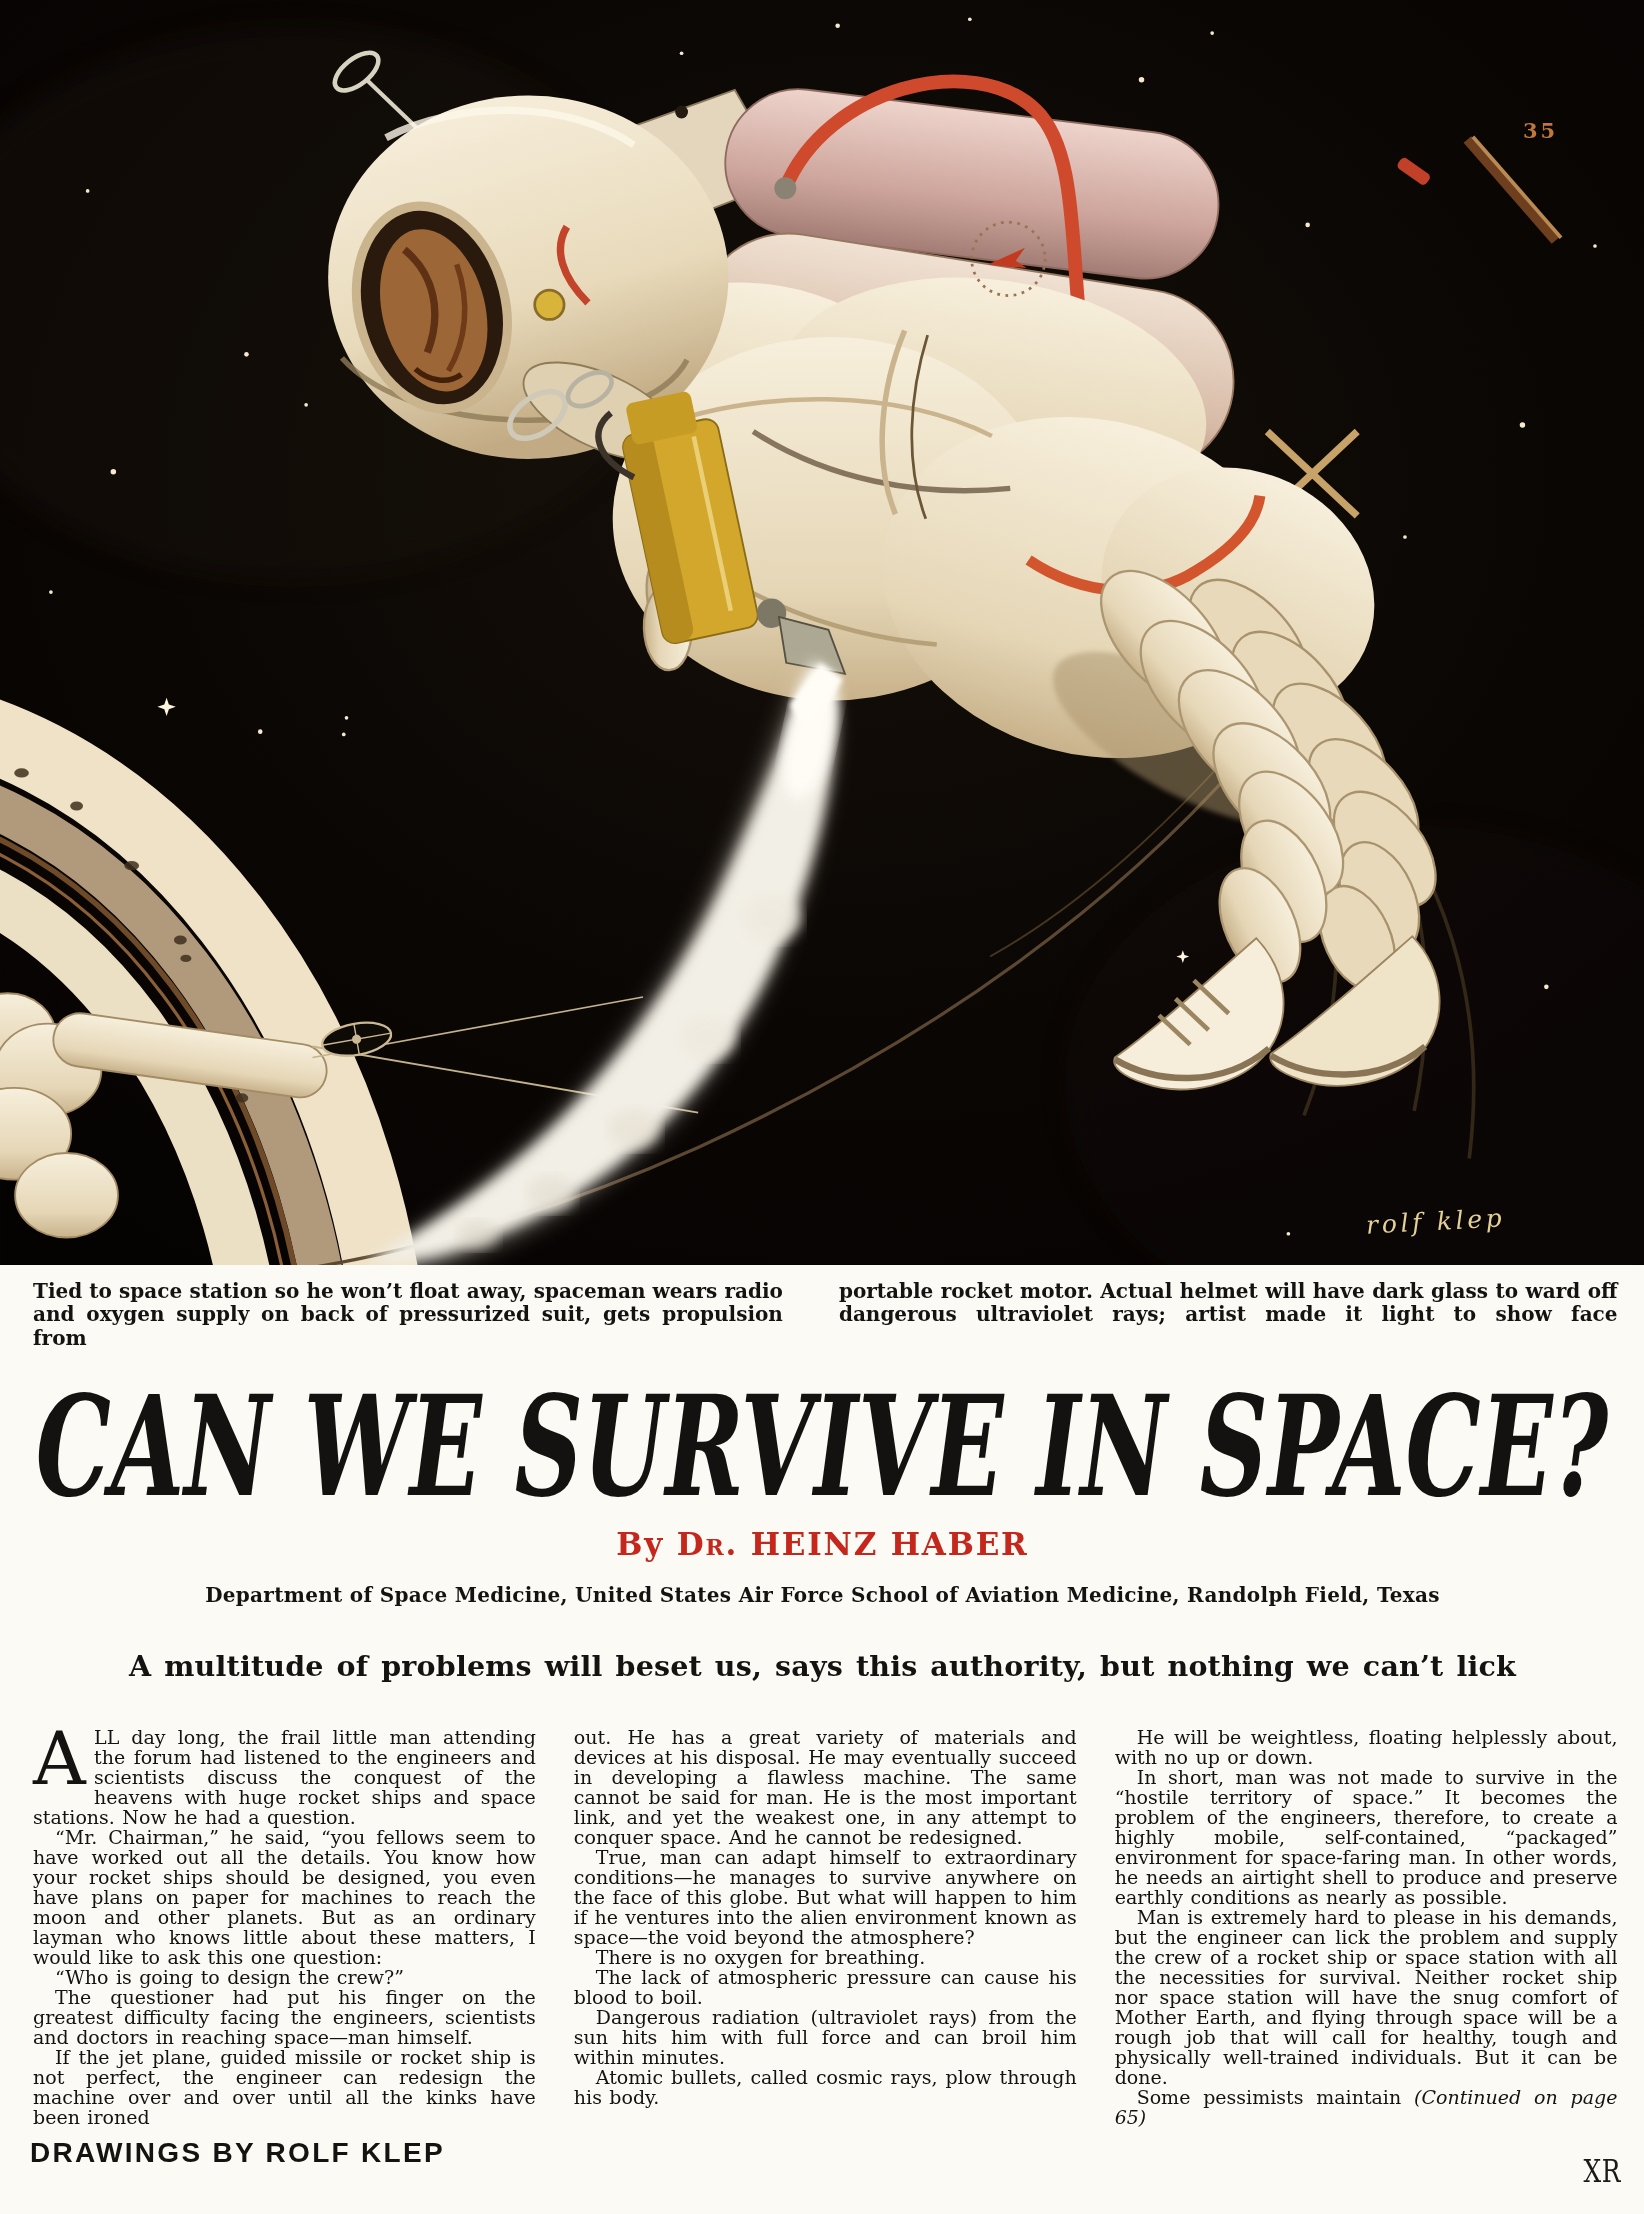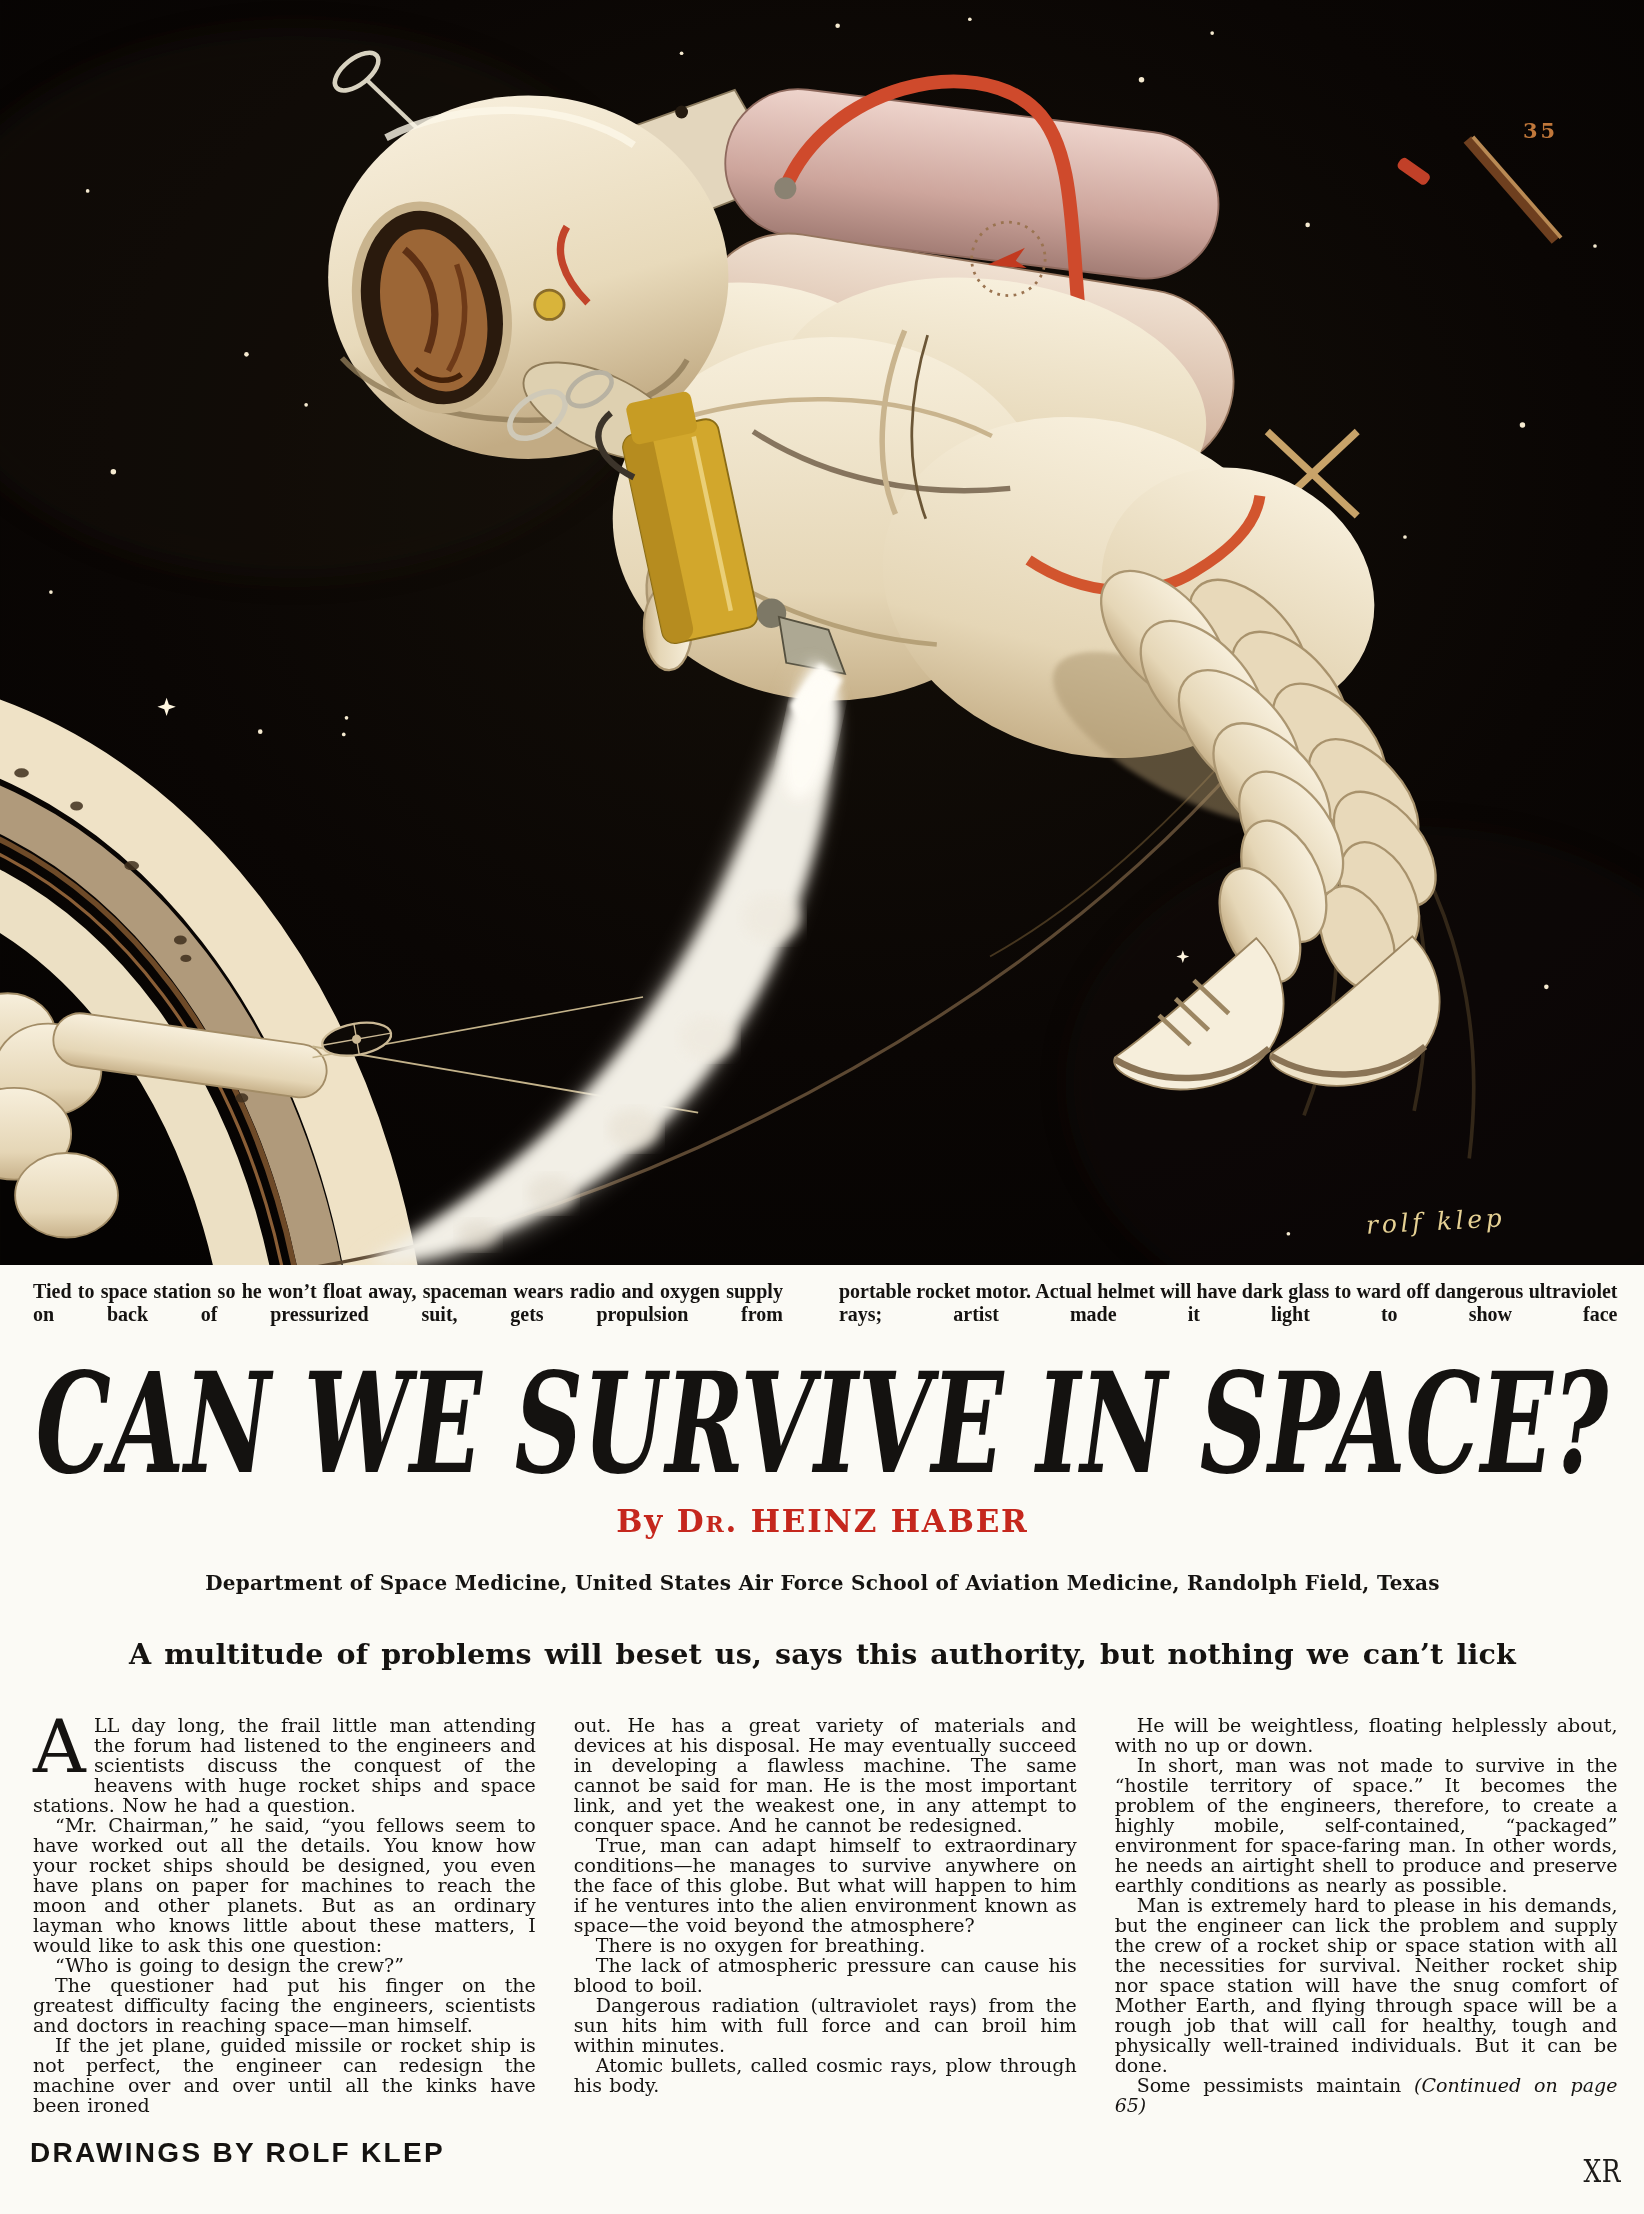--- a/index.html
+++ b/index.html
@@ -13,33 +13,33 @@
   .illustration svg{display:block;}
   .signature{
     position:absolute;left:1366px;top:1207px;transform:rotate(-3deg);
     font-style:italic;font-size:25px;letter-spacing:3.7px;color:#e6d194;white-space:nowrap;
   }
   .pageno{
     position:absolute;left:1523px;top:118px;font-weight:bold;font-size:21px;
     letter-spacing:2.8px;color:#c0773a;
   }
   
-  .captions{display:flex;gap:56px;padding:14.7px 27.5px 0 33px;font-family:Liberation Serif, serif;}
+  .captions{display:flex;gap:56px;padding:14.7px 27.5px 0 33px;}
   .caption{
     font-weight:bold;font-size:20px;line-height:23.4px;
     text-align:justify;text-align-last:justify;
   }
   .caption.left{width:757px;}
   .caption.right{width:786px;}
   
   .title-svg{display:block;margin-top:31px;}
   .title-svg text{font-family:"DejaVu Serif","Liberation Serif",serif;font-style:italic;font-weight:bold;fill:#141210;}
   .byline{margin-top:5.5px;text-align:center;font-weight:bold;font-size:31px;letter-spacing:1.8px;color:#c5271d;}
   .byline .sc{font-variant:small-caps;}
-  .affiliation{margin-top:32px;text-align:center;font-weight:bold;font-size:20px;letter-spacing:0.3px;}
+  .affiliation{margin-top:21px;text-align:center;font-weight:bold;font-size:20px;letter-spacing:0.3px;}
   .deck{margin-top:42px;text-align:center;font-weight:bold;font-size:28.5px;letter-spacing:0.2px;word-spacing:2.8px;}
   
   .body-cols{display:flex;gap:38px;padding:0 27.5px 0 33px;margin-top:44px;}
   .col{width:503px;font-size:19px;line-height:20px;word-spacing:1.4px;}
   .col p{margin:0;text-align:justify;}
   .col p.ind{text-indent:22px;}
   .dropcap{
     float:left;font-size:73px;line-height:58px;padding:2.8px 8.3px 0 0;
     font-weight:400;
   }

